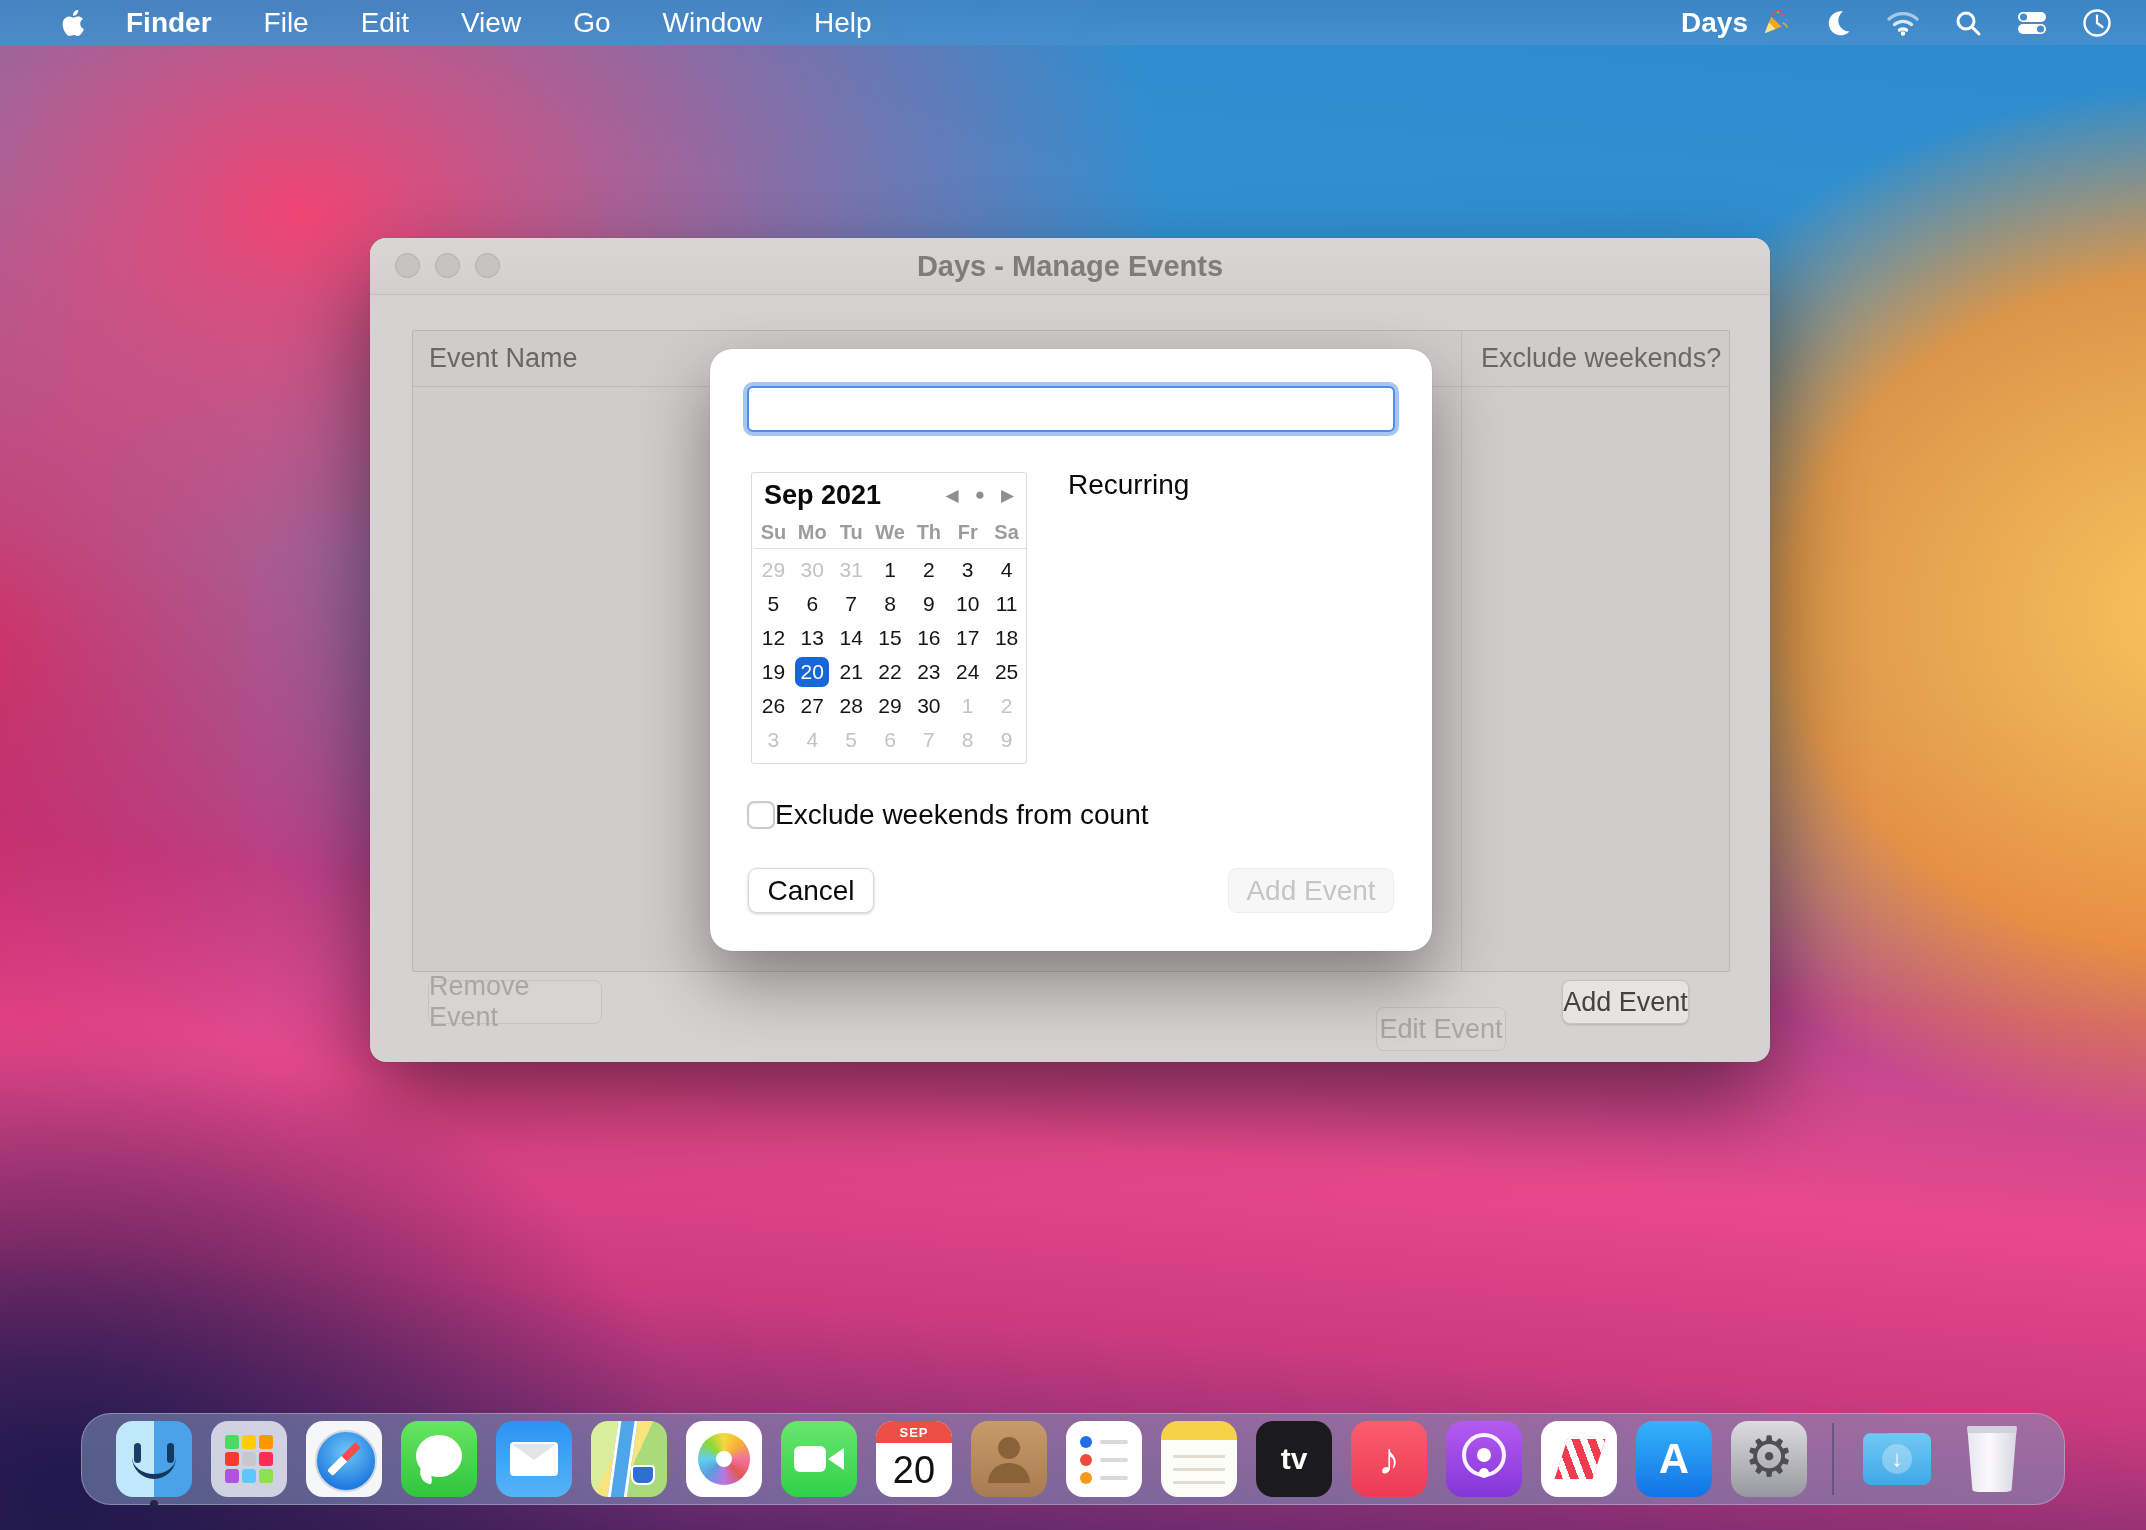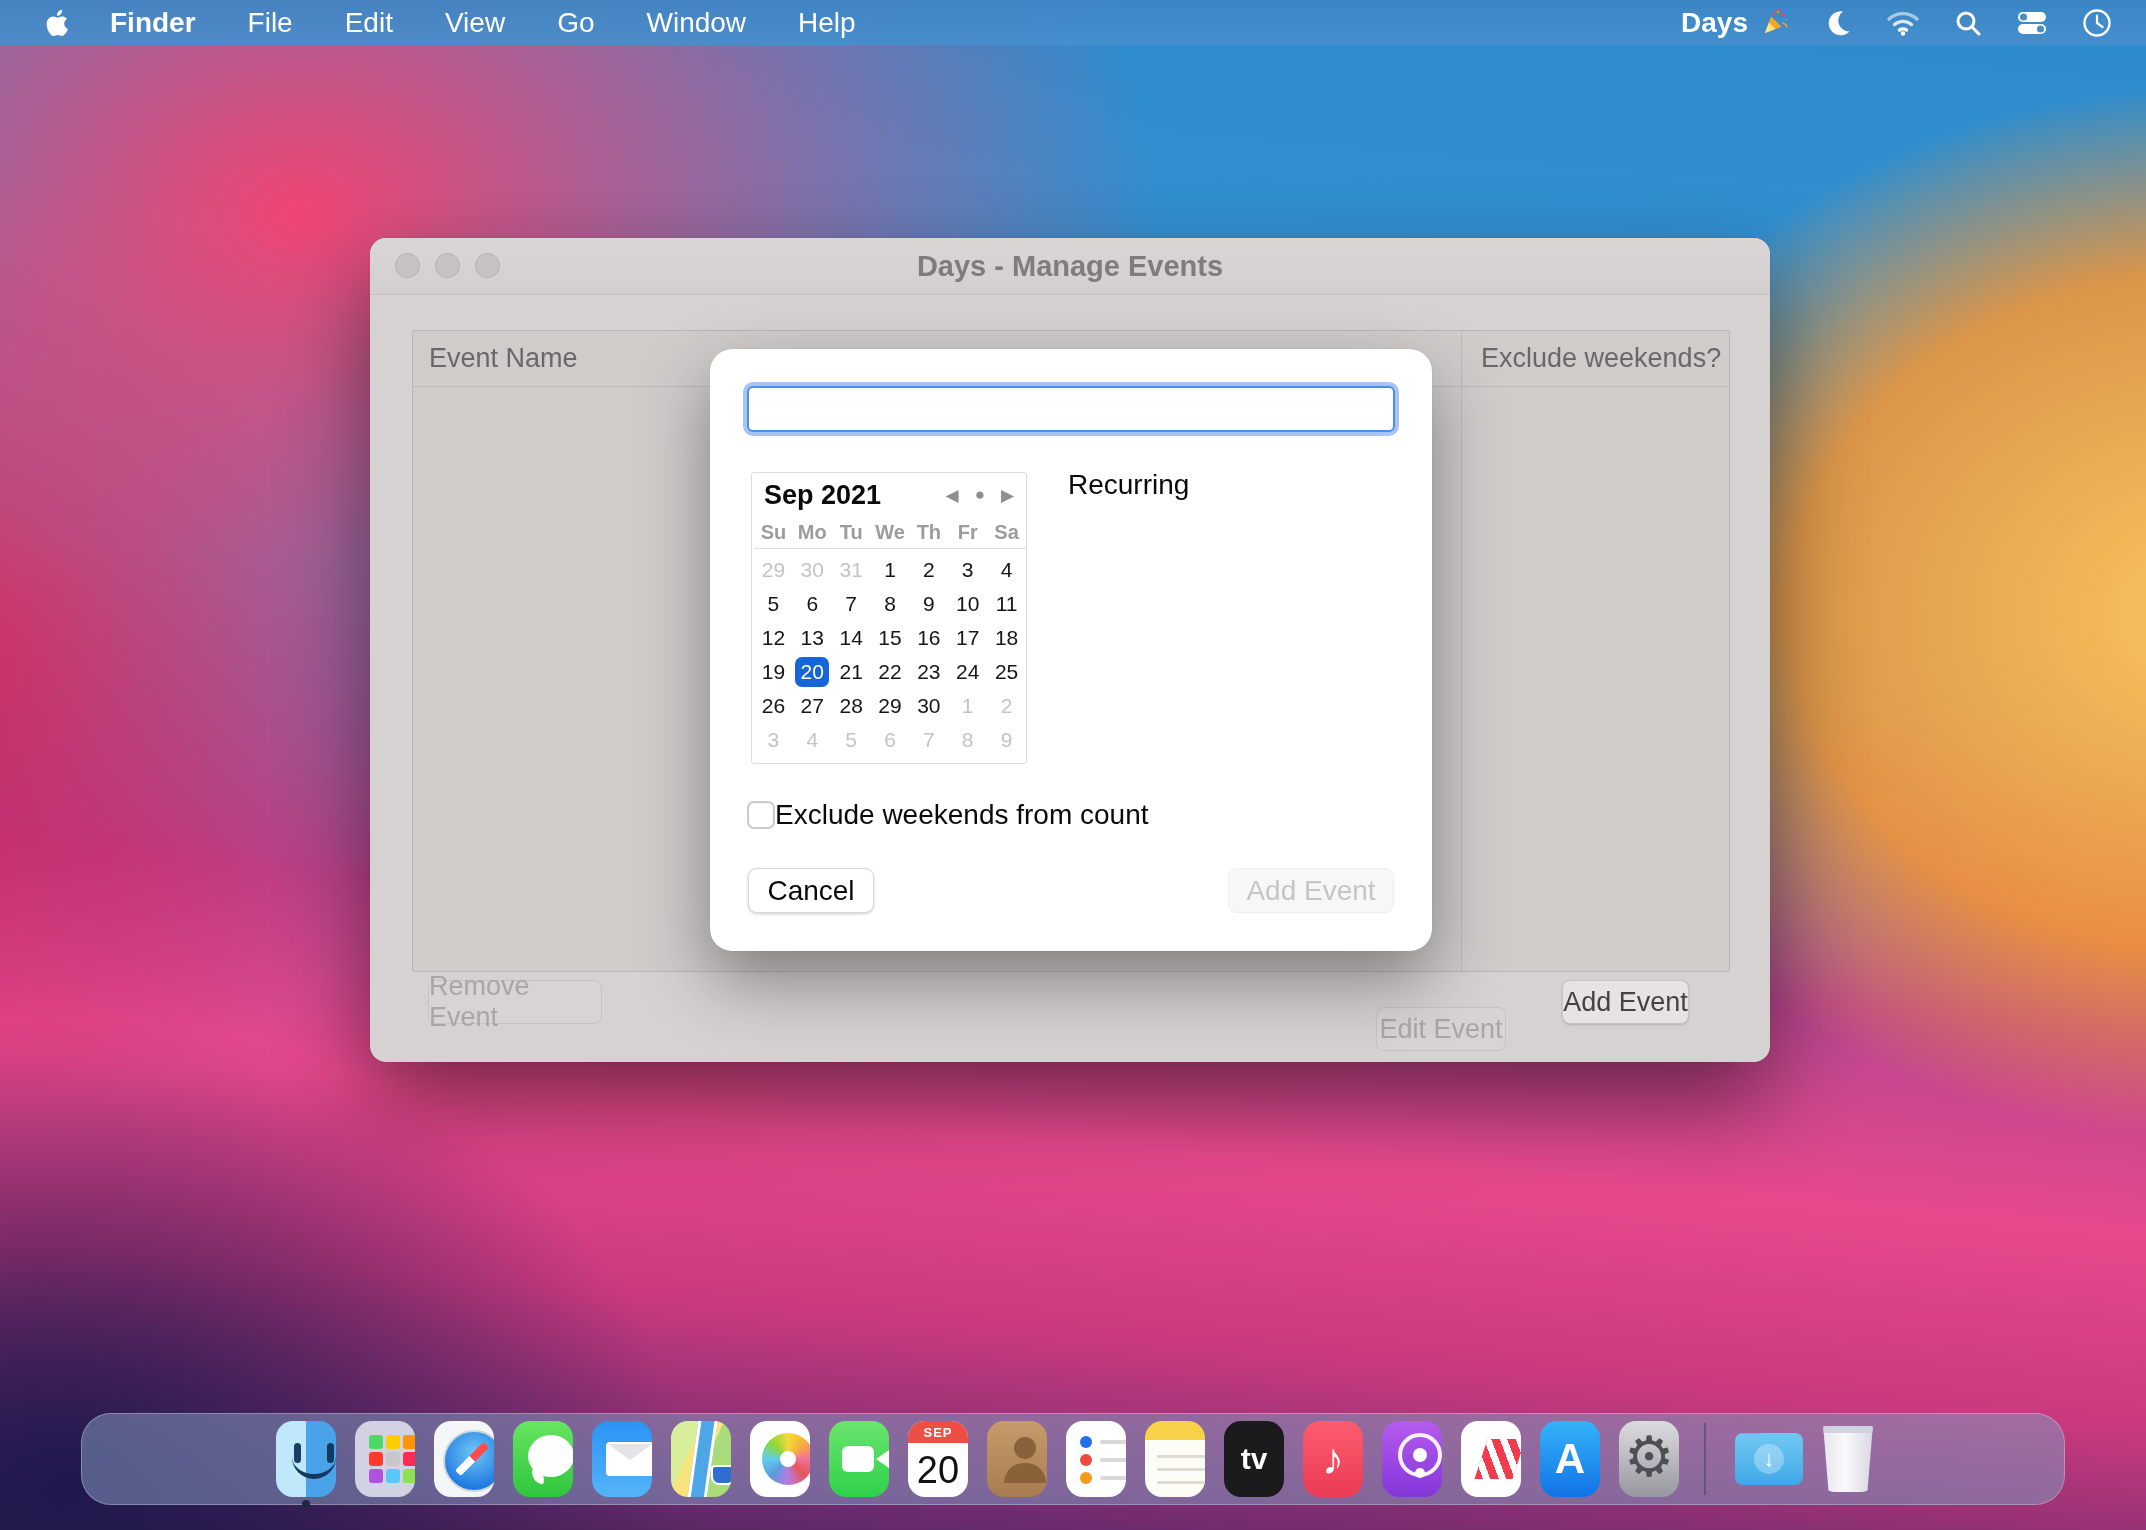--- a/index.html
+++ b/index.html
@@ -13,21 +13,21 @@
       radial-gradient(1350px 1000px at 14% 14%, rgba(250,65,110,.95) 0%, rgba(250,65,110,0) 64%),
       radial-gradient(950px 800px at -4% 42%, rgba(214,26,80,.9) 0%, rgba(214,26,80,0) 60%),
       radial-gradient(1050px 850px at 103% 40%, rgba(255,196,90,.98) 0%, rgba(248,150,50,.85) 40%, rgba(248,150,50,0) 62%),
       linear-gradient(185deg, #2c8bcd 0%, #3a97d6 42%, #b8478f 60%, #e8498c 72%, #cb3a7e 83%, #662a6d 95%, #43204f 100%);
   }
 
   
   .menubar { position:absolute; left:0; top:0; width:2146px; height:45px;
     background:linear-gradient(180deg, rgba(62,133,196,.92), rgba(70,143,205,.92));
     display:flex; align-items:center; color:#fff; font-size:28px; }
-  .menubar-left { display:flex; align-items:center; gap:0; padding-left:28px; }
+  .menubar-left { display:flex; align-items:center; gap:0; padding-left:44px; }
   .apple-logo { width:56px; display:flex; justify-content:center; }
   .menu-item { padding:0 26px; height:45px; display:flex; align-items:center; }
   .menu-item.app-name { font-weight:bold; }
   .menubar-right { margin-left:auto; display:flex; align-items:center; gap:34px; padding-right:34px; }
   .mb-extra { display:flex; align-items:center; gap:12px; font-weight:bold; }
   .mb-icon { display:flex; align-items:center; justify-content:center; }
 
   
   .window { position:absolute; left:370px; top:238px; width:1400px; height:824px;
     background:#d5d2d1; border-radius:16px;
@@ -102,21 +102,21 @@
   .dbtn { position:absolute; top:519px; height:45px; border-radius:9px; font-size:28px;
     display:flex; align-items:center; justify-content:center; }
   .btn-cancel { left:38px; width:126px; background:#fff; border:1px solid #d9d9d9;
     box-shadow:0 1px 3px rgba(0,0,0,.2); color:#0a0a0a; }
   .btn-addd { right:38px; width:166px; background:#f7f7f7; border:1px solid #eeeeee; color:#c5c5c5; }
 
   
   .dock { position:absolute; left:81px; top:1413px; width:1984px; height:92px;
     background:rgba(130,150,190,.55); border:1px solid rgba(255,255,255,.28);
     border-radius:30px; display:flex; align-items:center; justify-content:center; gap:19px; padding:0 16px; }
-  .dock-item { position:relative; width:60px; height:76px; flex:0 0 auto;padding-left:15px; }
+  .dock-item { position:relative; width:76px; height:76px; flex:0 0 auto;padding-left:15px; }
   .dock-item.running::after { content:""; position:absolute; left:50%; bottom:-11px; transform:translateX(-50%);
     width:8px; height:8px; border-radius:50%; background:#1d2746; }
   .di { position:absolute; inset:0; border-radius:17px; overflow:hidden; }
 
   .di-finder { background:linear-gradient(90deg,#bfe8fb 0 50%, #4aa3e8 50% 100%); }
   .di-finder::before { content:""; position:absolute; left:18px; top:22px; width:7px; height:20px;
     border-radius:4px; background:#1c3e66; box-shadow:33px 0 0 #103a60; }
   .di-finder::after { content:""; position:absolute; left:16px; top:34px; width:44px; height:24px;
     border:5px solid #1c3e66; border-top:none; border-left:none; border-right:none;
     border-radius:0 0 40px 40px; box-sizing:border-box;

